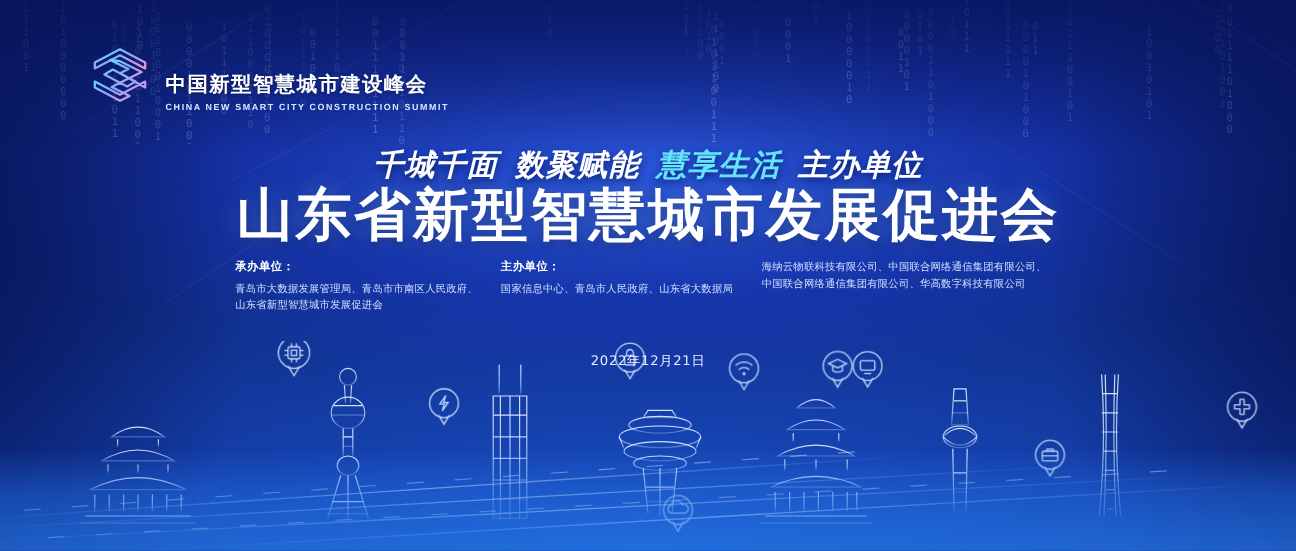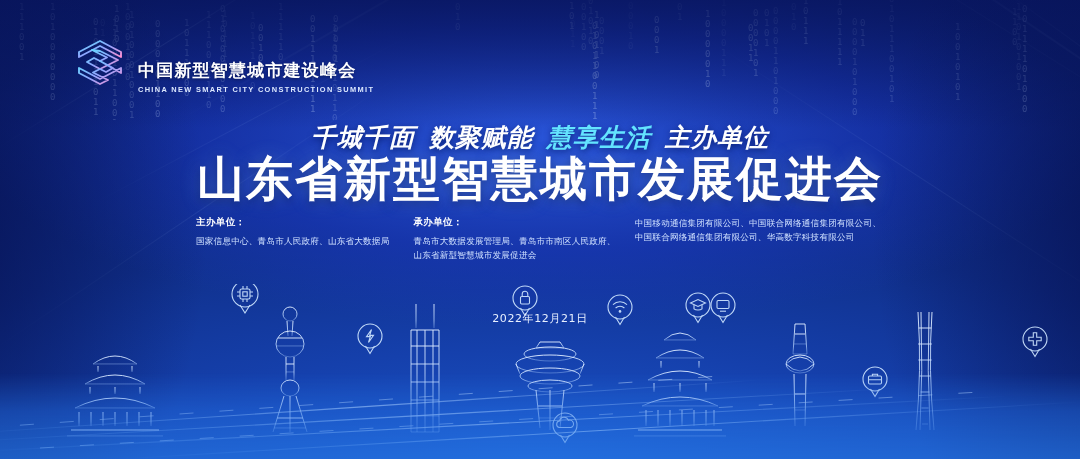--- a/index.html
+++ b/index.html
@@ -110,21 +110,21 @@
   }
   .org-line {
     font-size:8.6px; color:#cfe0ff; line-height:1.65;
     letter-spacing:.2px;
     font-family:"DejaVu Sans","Liberation Sans",sans-serif;
     white-space:nowrap;
   }
 
   
   #event-date {
-    position:absolute; left:0; right:0; top:311px;
+    position:absolute; left:0; right:0; top:293px;
     text-align:center;
     font-size:11px; color:#e8f0ff; letter-spacing:.6px;
     font-family:"DejaVu Sans","Liberation Sans",sans-serif;
   }
 
   
   #city { position:absolute; left:0; bottom:0; width:1080px; height:175px; }
   #city svg { display:block; width:1080px; height:175px; }
 
   
@@ -749,30 +749,30 @@
       <div id="logo-cn">中国新型智慧城市建设峰会</div>
       <div id="logo-en">CHINA NEW SMART CITY CONSTRUCTION SUMMIT</div>
     </div>
   </div>
 
   <div id="slogan"><span class="seg w">千城千面</span><span class="seg w">数聚赋能</span><span class="seg c">慧享生活</span><span class="seg w">主办单位</span></div>
 
   <div id="main-title">山东省新型智慧城市发展促进会</div>
 
   <div id="orgs">
-      <div class="org-col c1">
-        <div class="org-head">主办单位：</div>
-        <div class="org-line">国家信息中心、青岛市人民政府、山东省大数据局</div>
-      </div>
       <div class="org-col c2">
         <div class="org-head">承办单位：</div>
         <div class="org-line">青岛市大数据发展管理局、青岛市市南区人民政府、</div>
         <div class="org-line">山东省新型智慧城市发展促进会</div>
       </div>
+      <div class="org-col c1">
+        <div class="org-head">主办单位：</div>
+        <div class="org-line">国家信息中心、青岛市人民政府、山东省大数据局</div>
+      </div>
       <div class="org-col c3">
-        <div class="org-line">中国移动通信集团有限公司、中国联合网络通信集团有限公司、</div>
+        <div class="org-line">海纳云物联科技有限公司、中国联合网络通信集团有限公司、</div>
         <div class="org-line">中国联合网络通信集团有限公司、华高数字科技有限公司</div>
       </div>
     </div>
 
   <div id="event-date">2022年12月21日</div>
 
 </div>
 
 </body></html>

